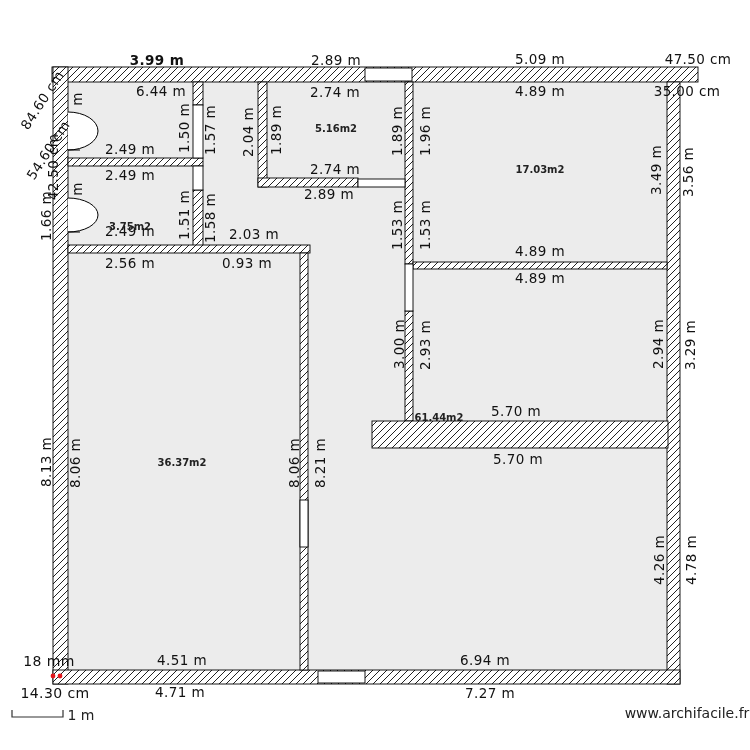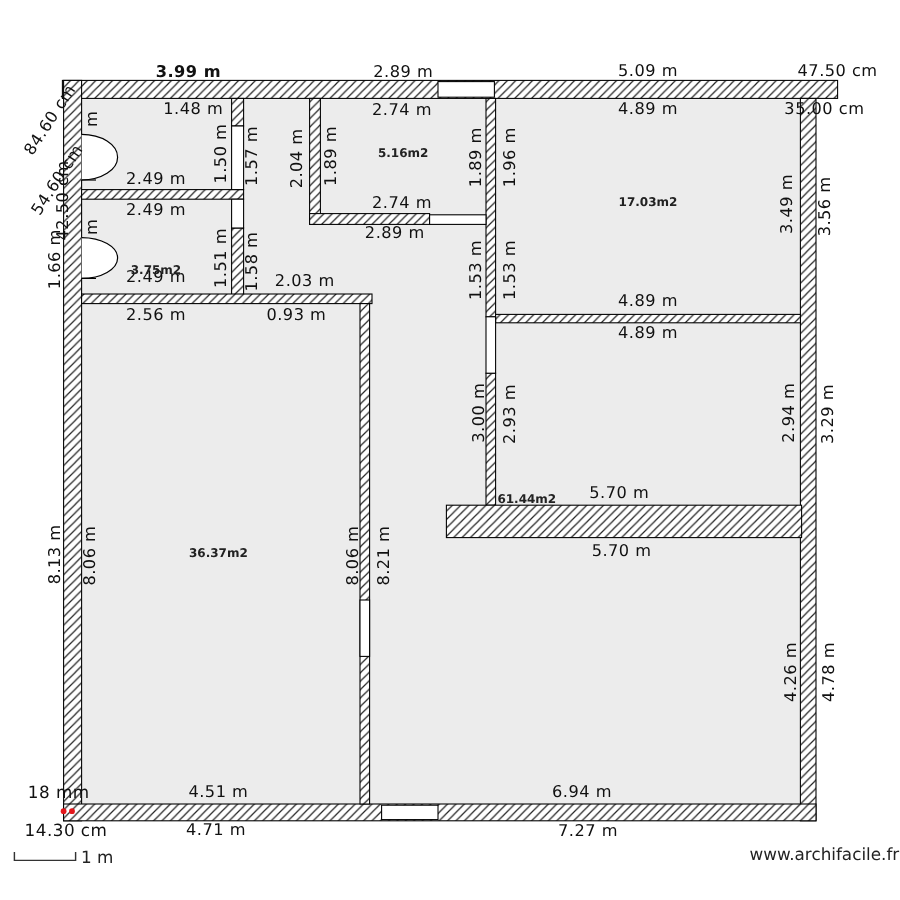--- a/index.html
+++ b/index.html
@@ -67,21 +67,21 @@
     <path d="M12,710 L12,717 L63,717 L63,710" fill="none" stroke="#333" stroke-width="1.2"></path>
   </svg>
 
   <div id="label-layer">
     <span class="lbl footer" style="left:81px;top:715px;">1 m</span>
     <span class="lbl footer" style="left:687px;top:713px;">www.archifacile.fr</span>
   <span class="lbl dim" style="left: 157px; top: 60px; transform: translate(-50%, -50%) rotate(0deg); font-weight: bold;">3.99 m</span>
       <span class="lbl dim" style="left: 336px; top: 60px; transform: translate(-50%, -50%) rotate(0deg);">2.89 m</span>
       <span class="lbl dim" style="left: 540px; top: 59px; transform: translate(-50%, -50%) rotate(0deg);">5.09 m</span>
       <span class="lbl dim" style="left: 686px; top: 59px; transform: translate(-50%, -50%) rotate(0deg); margin-left: 12px;">47.50 cm</span>
-      <span class="lbl dim" style="left: 161px; top: 91px; transform: translate(-50%, -50%) rotate(0deg);">1.48 m</span>
+      <span class="lbl dim" style="left: 161px; top: 91px; transform: translate(-50%, -50%) rotate(0deg);">6.44 m</span>
       <span class="lbl dim" style="left: 335px; top: 92px; transform: translate(-50%, -50%) rotate(0deg);">2.74 m</span>
       <span class="lbl dim" style="left: 540px; top: 91px; transform: translate(-50%, -50%) rotate(0deg);">4.89 m</span>
       <span class="lbl dim" style="left: 687px; top: 91px; transform: translate(-50%, -50%) rotate(0deg);">35.00 cm</span>
       <span class="lbl dim" style="left: 130px; top: 149px; transform: translate(-50%, -50%) rotate(0deg);">2.49 m</span>
       <span class="lbl dim" style="left: 335px; top: 169px; transform: translate(-50%, -50%) rotate(0deg);">2.74 m</span>
       <span class="lbl dim" style="left: 130px; top: 175px; transform: translate(-50%, -50%) rotate(0deg);">2.49 m</span>
       <span class="lbl dim" style="left: 329px; top: 194px; transform: translate(-50%, -50%) rotate(0deg);">2.89 m</span>
       <span class="lbl dim" style="left: 130px; top: 231px; transform: translate(-50%, -50%) rotate(0deg);">2.49 m</span>
       <span class="lbl dim" style="left: 254px; top: 234px; transform: translate(-50%, -50%) rotate(0deg);">2.03 m</span>
       <span class="lbl dim" style="left: 130px; top: 263px; transform: translate(-50%, -50%) rotate(0deg);">2.56 m</span>

